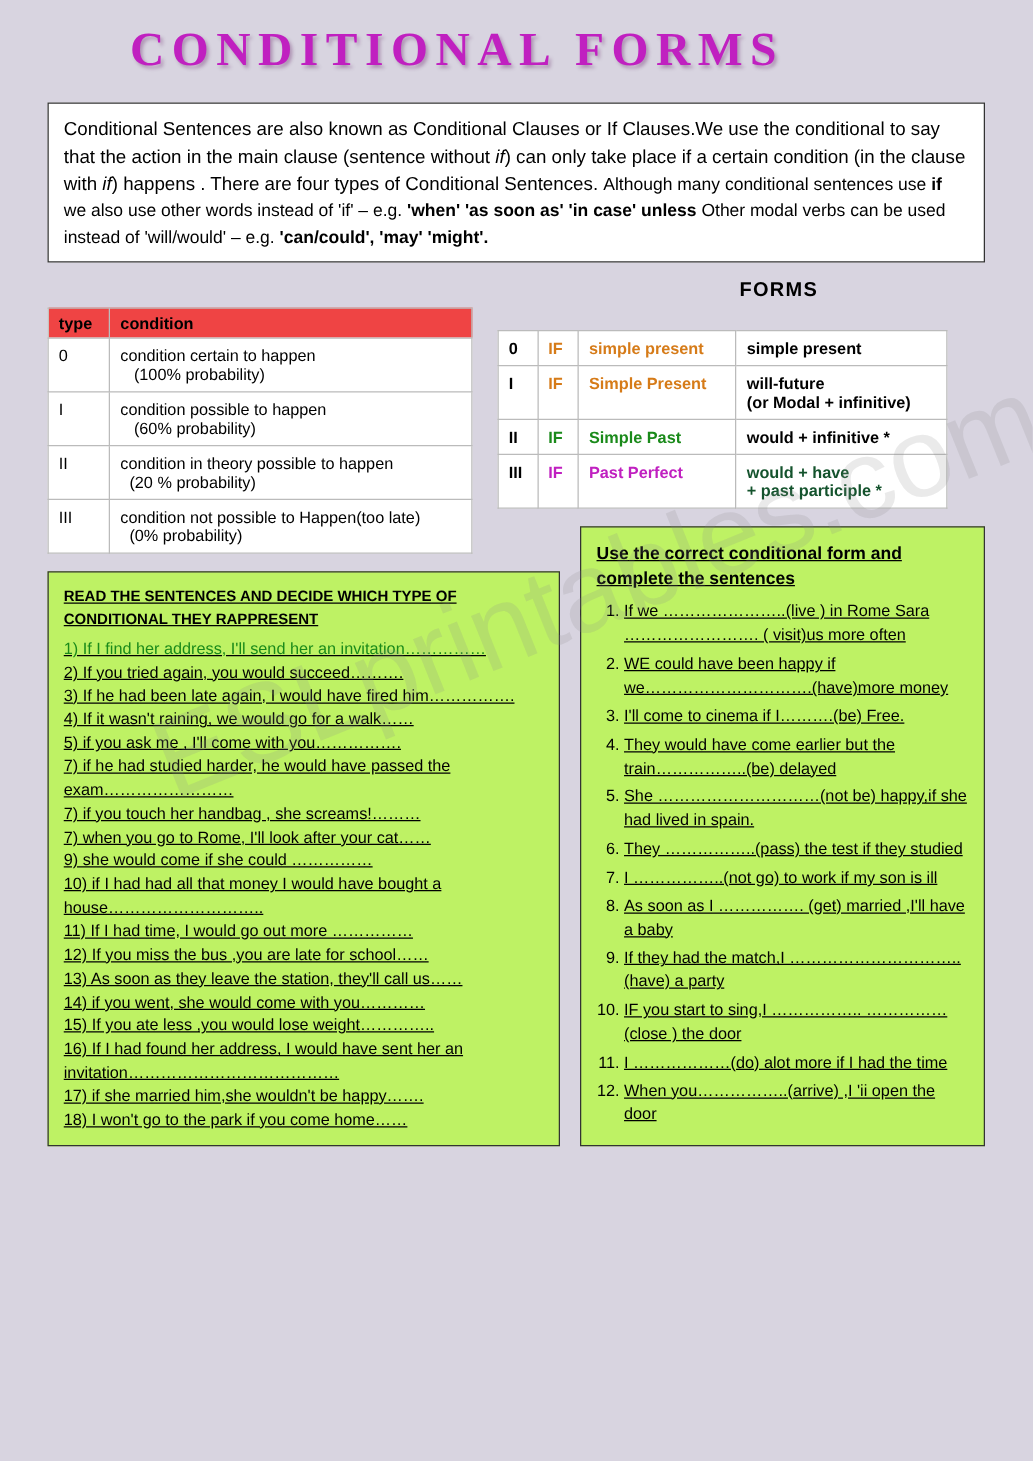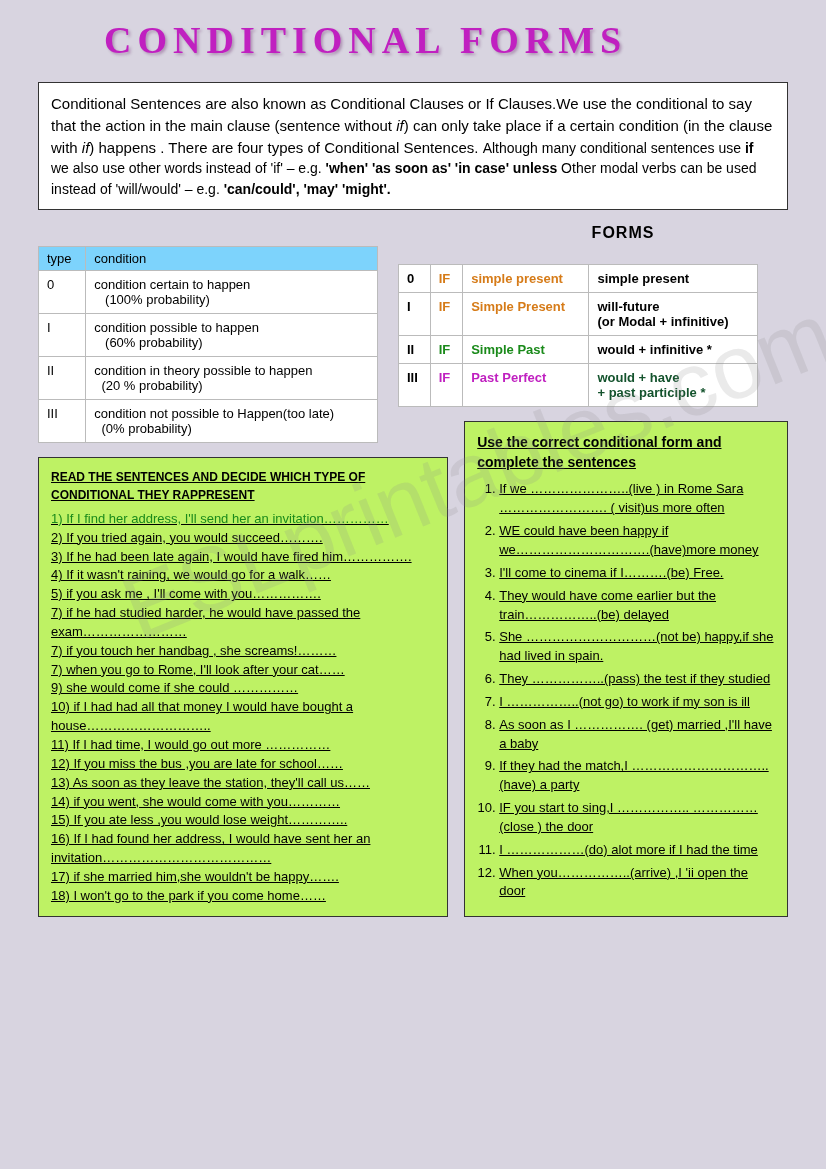--- a/index.html
+++ b/index.html
@@ -50,25 +50,25 @@
     padding: 0 38px;
     align-items: flex-start;
   }
   table.type-table {
     border-collapse: collapse;
     background: #fff;
     font-size: 13px;
     width: 340px;
   }
   table.type-table th {
-    background: #7dd3fc;
+    background: #ef4444;
     border: 1px solid #bbb;
     padding: 4px 8px;
     text-align: left;
-    font-weight: normal;
+    font-weight: bold;
     margin-left: 33px;
   }
   table.type-table td {
     border: 1px solid #bbb;
     padding: 6px 8px;
     vertical-align: top;
   }
   table.forms-table {
     border-collapse: collapse;
     background: #fff;

